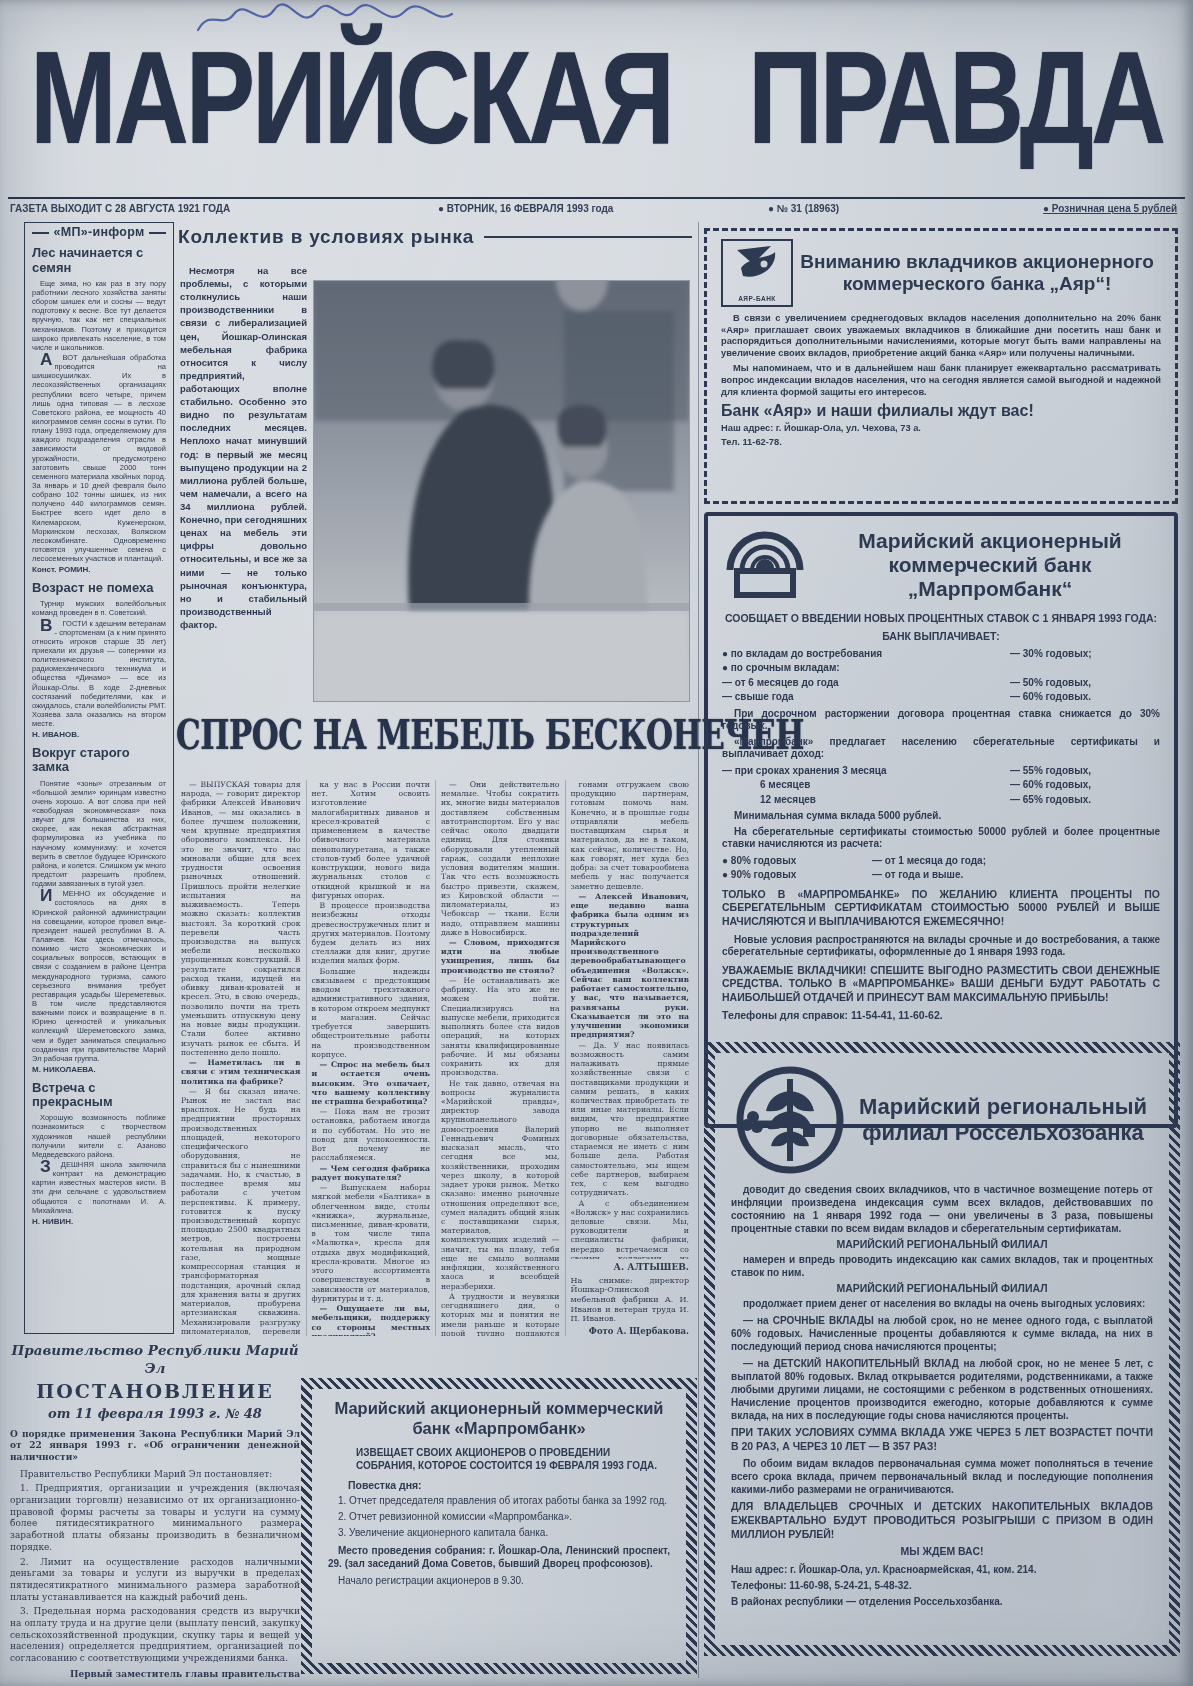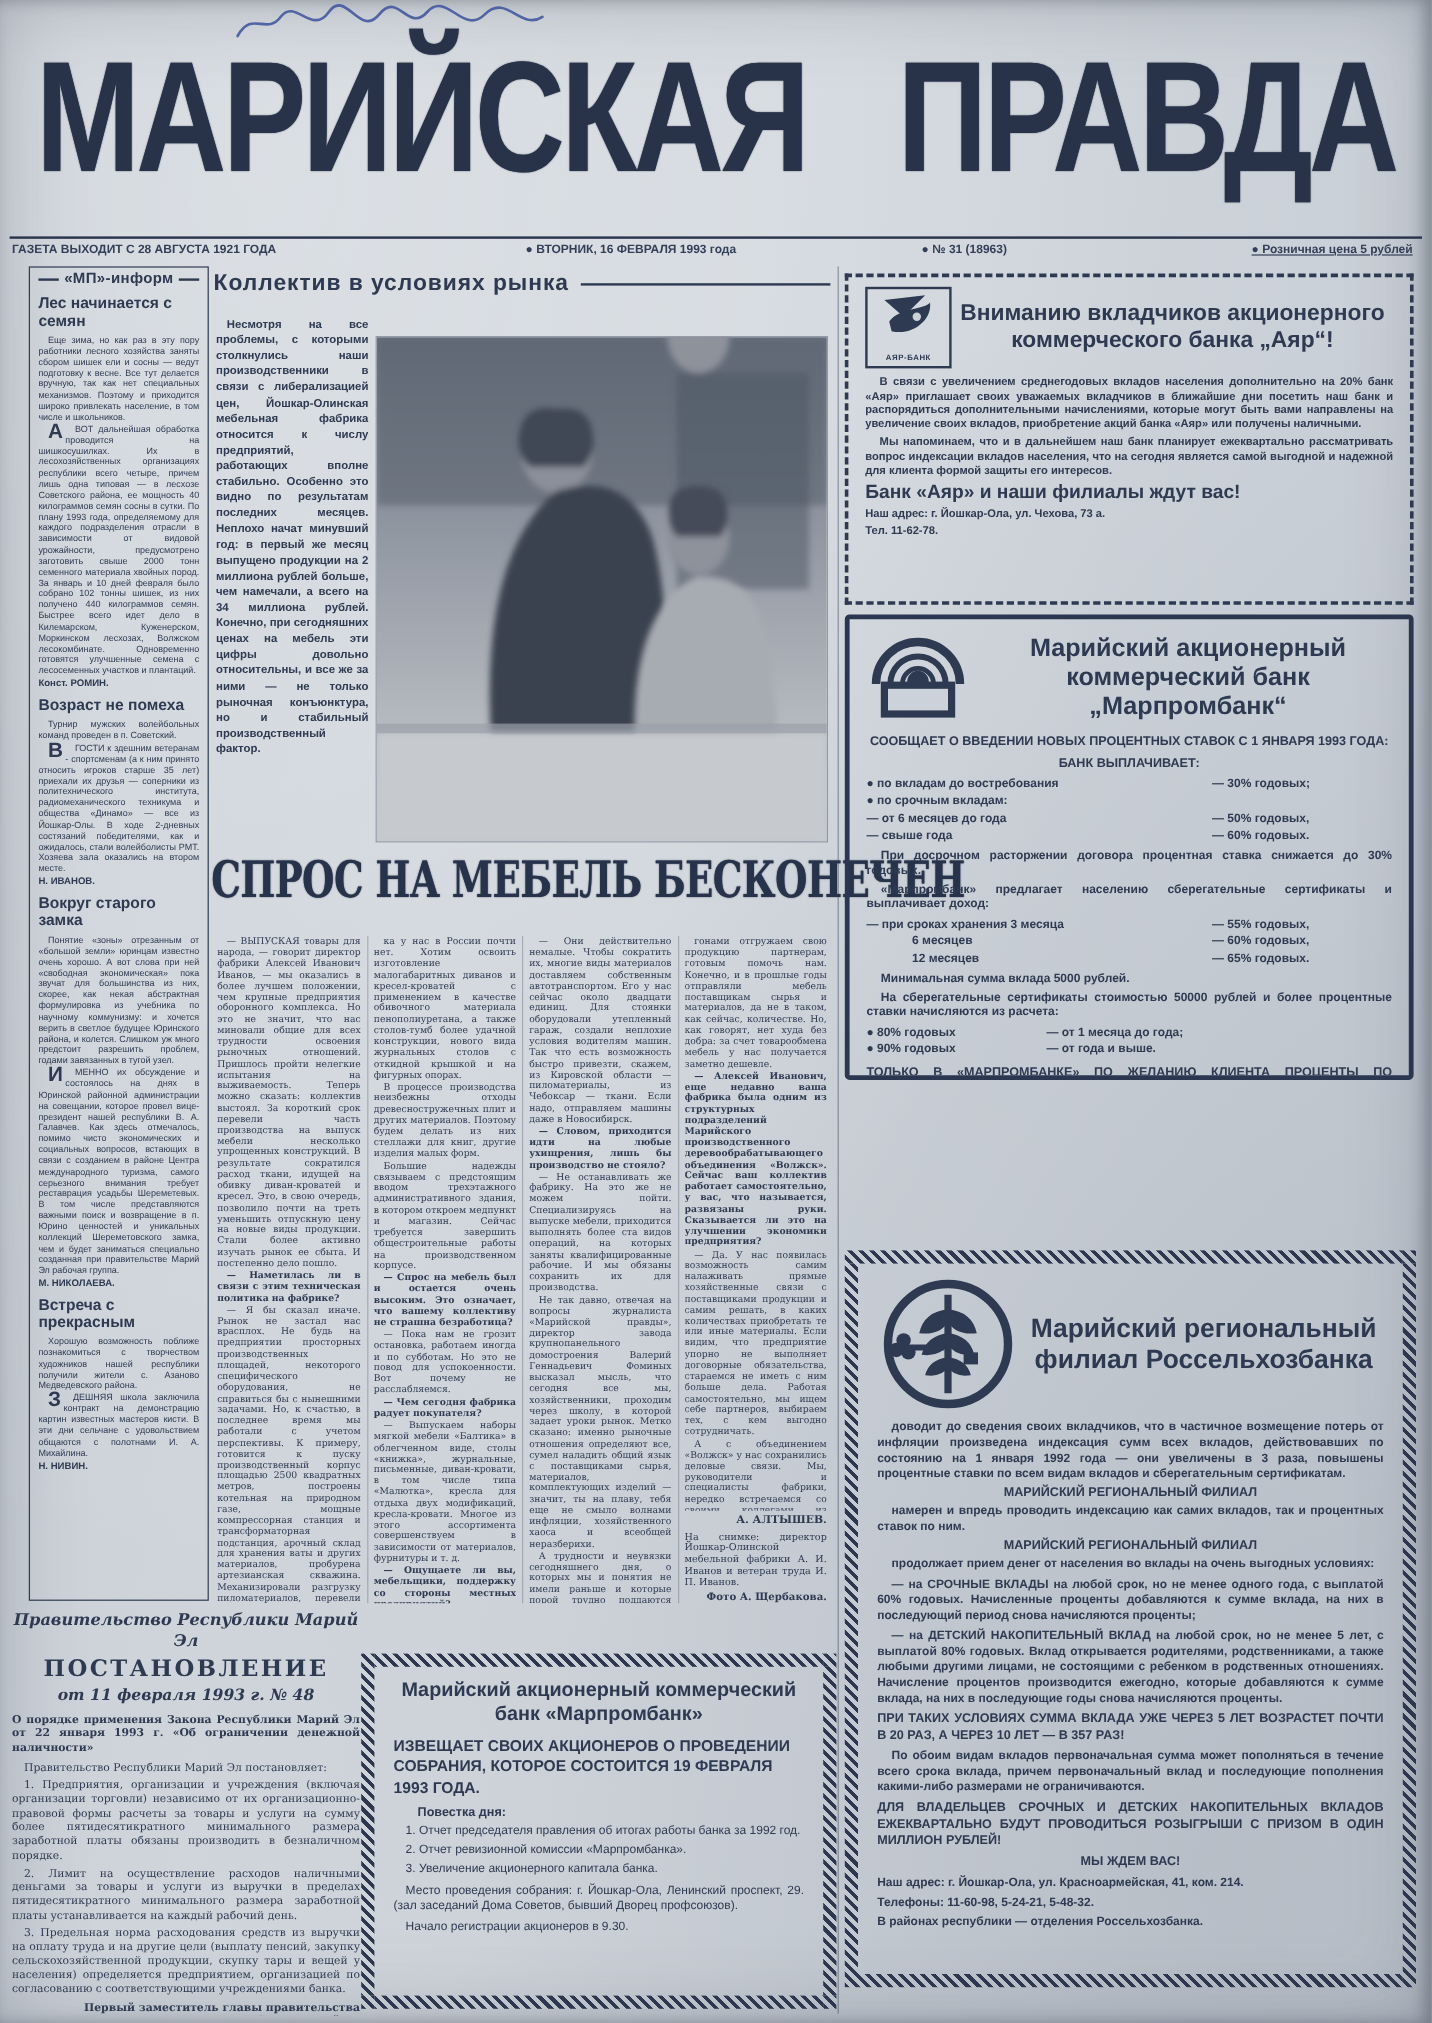--- a/index.html
+++ b/index.html
@@ -77,21 +77,21 @@
   #ayar .head{display:flex;gap:0;align-items:center;margin-top:2px;justify-content:space-between;}
   #ayar .logo{width:72px;height:68px;border:2px solid var(--ink);flex:none;display:flex;
     flex-direction:column;align-items:center;justify-content:space-between;padding:3px;}
   #ayar .logo .lbl{font-size:6.5px;font-weight:bold;letter-spacing:.5px;}
   #ayar .ttl{font-weight:bold;font-size:19px;line-height:1.15;text-align:center;flex:1;}
   #ayar .txt{font-size:9.3px;font-weight:bold;line-height:1.25;margin-top:6px;}
   #ayar .txt p{text-indent:12px;margin-bottom:4px;}
   #ayar .slogan{font-size:16px;font-weight:bold;margin:2px 0 2px;}
   #ayar .addr{font-size:9.3px;font-weight:bold;line-height:1.5;}
 
-  #mpb{left:704px;top:512px;width:474px;height:388px;border:4px solid #2b3750;border-radius:4px;
+  #mpb{left:704px;top:512px;width:474px;height:616px;border:4px solid #2b3750;border-radius:4px;
     padding:10px 14px;font-weight:bold;}
   #mpb .head{display:flex;gap:12px;align-items:center;}
   #mpb .ttl{flex:1;font-size:21px;line-height:1.15;text-align:center;}
   #mpb .announce{font-size:10.5px;text-align:center;margin:8px 0 4px;line-height:1.3;}
   #mpb .pays{font-size:10.5px;text-align:center;margin-bottom:5px;}
   .rrow{display:flex;font-size:10px;line-height:1.45;}
   .rrow .rl{flex:1;}
   .rrow .rv{width:150px;}
   .indent1{padding-left:38px;}
   #mpb .para{font-size:10px;line-height:1.25;margin:3px 0;}
@@ -105,24 +105,24 @@
   #rshb .ttl{flex:1;font-size:22px;line-height:1.2;text-align:center;}
   #rshb .txt{font-size:10px;line-height:1.3;margin-top:4px;}
   #rshb .txt p{text-indent:12px;margin-bottom:3px;}
   #rshb .sub{text-align:center;font-size:10.5px;margin:3px 0;}
   #rshb .caps{font-size:10.5px;line-height:1.3;margin:4px 0;}
   #rshb .center{text-align:center;}
 
   
   #meet{left:301px;top:1378px;width:396px;height:296px;padding:10px 16px;}
   #meet .ttl{font-weight:bold;font-size:16.5px;text-align:center;line-height:1.2;}
-  #meet .announce{font-weight:bold;font-size:13px;line-height:1.35;margin-top:7px;}
+  #meet .announce{font-weight:bold;font-size:10px;line-height:1.35;margin-top:7px;margin-left:28px;}
   #meet .agenda-h{font-size:10.5px;font-weight:bold;margin-top:6px;margin-left:20px;}
   #meet .agenda p{font-size:10px;line-height:1.3;margin-top:3px;text-indent:10px;}
-  #meet .loc{font-size:10px;line-height:1.3;margin-top:5px;text-indent:10px;}
+  #meet .loc{font-size:10px;line-height:1.3;margin-top:5px;text-indent:10px;font-weight:bold;}
   #meet .reg{font-size:10px;margin-top:5px;text-indent:10px;}
 </style>
 </head>
 <body>
 
 <div id="page">
 
   <svg class="abs" style="left:190px;top:0px" width="280" height="40" viewBox="0 0 280 40">
     <path d="M8,30 C20,8 32,30 44,14 S70,30 84,10 S110,32 126,12 S150,28 166,10 S196,30 214,12 S244,26 262,14" fill="none" stroke="#3c519c" stroke-width="2.2" opacity="0.85" stroke-linecap="round"></path>
   </svg>

